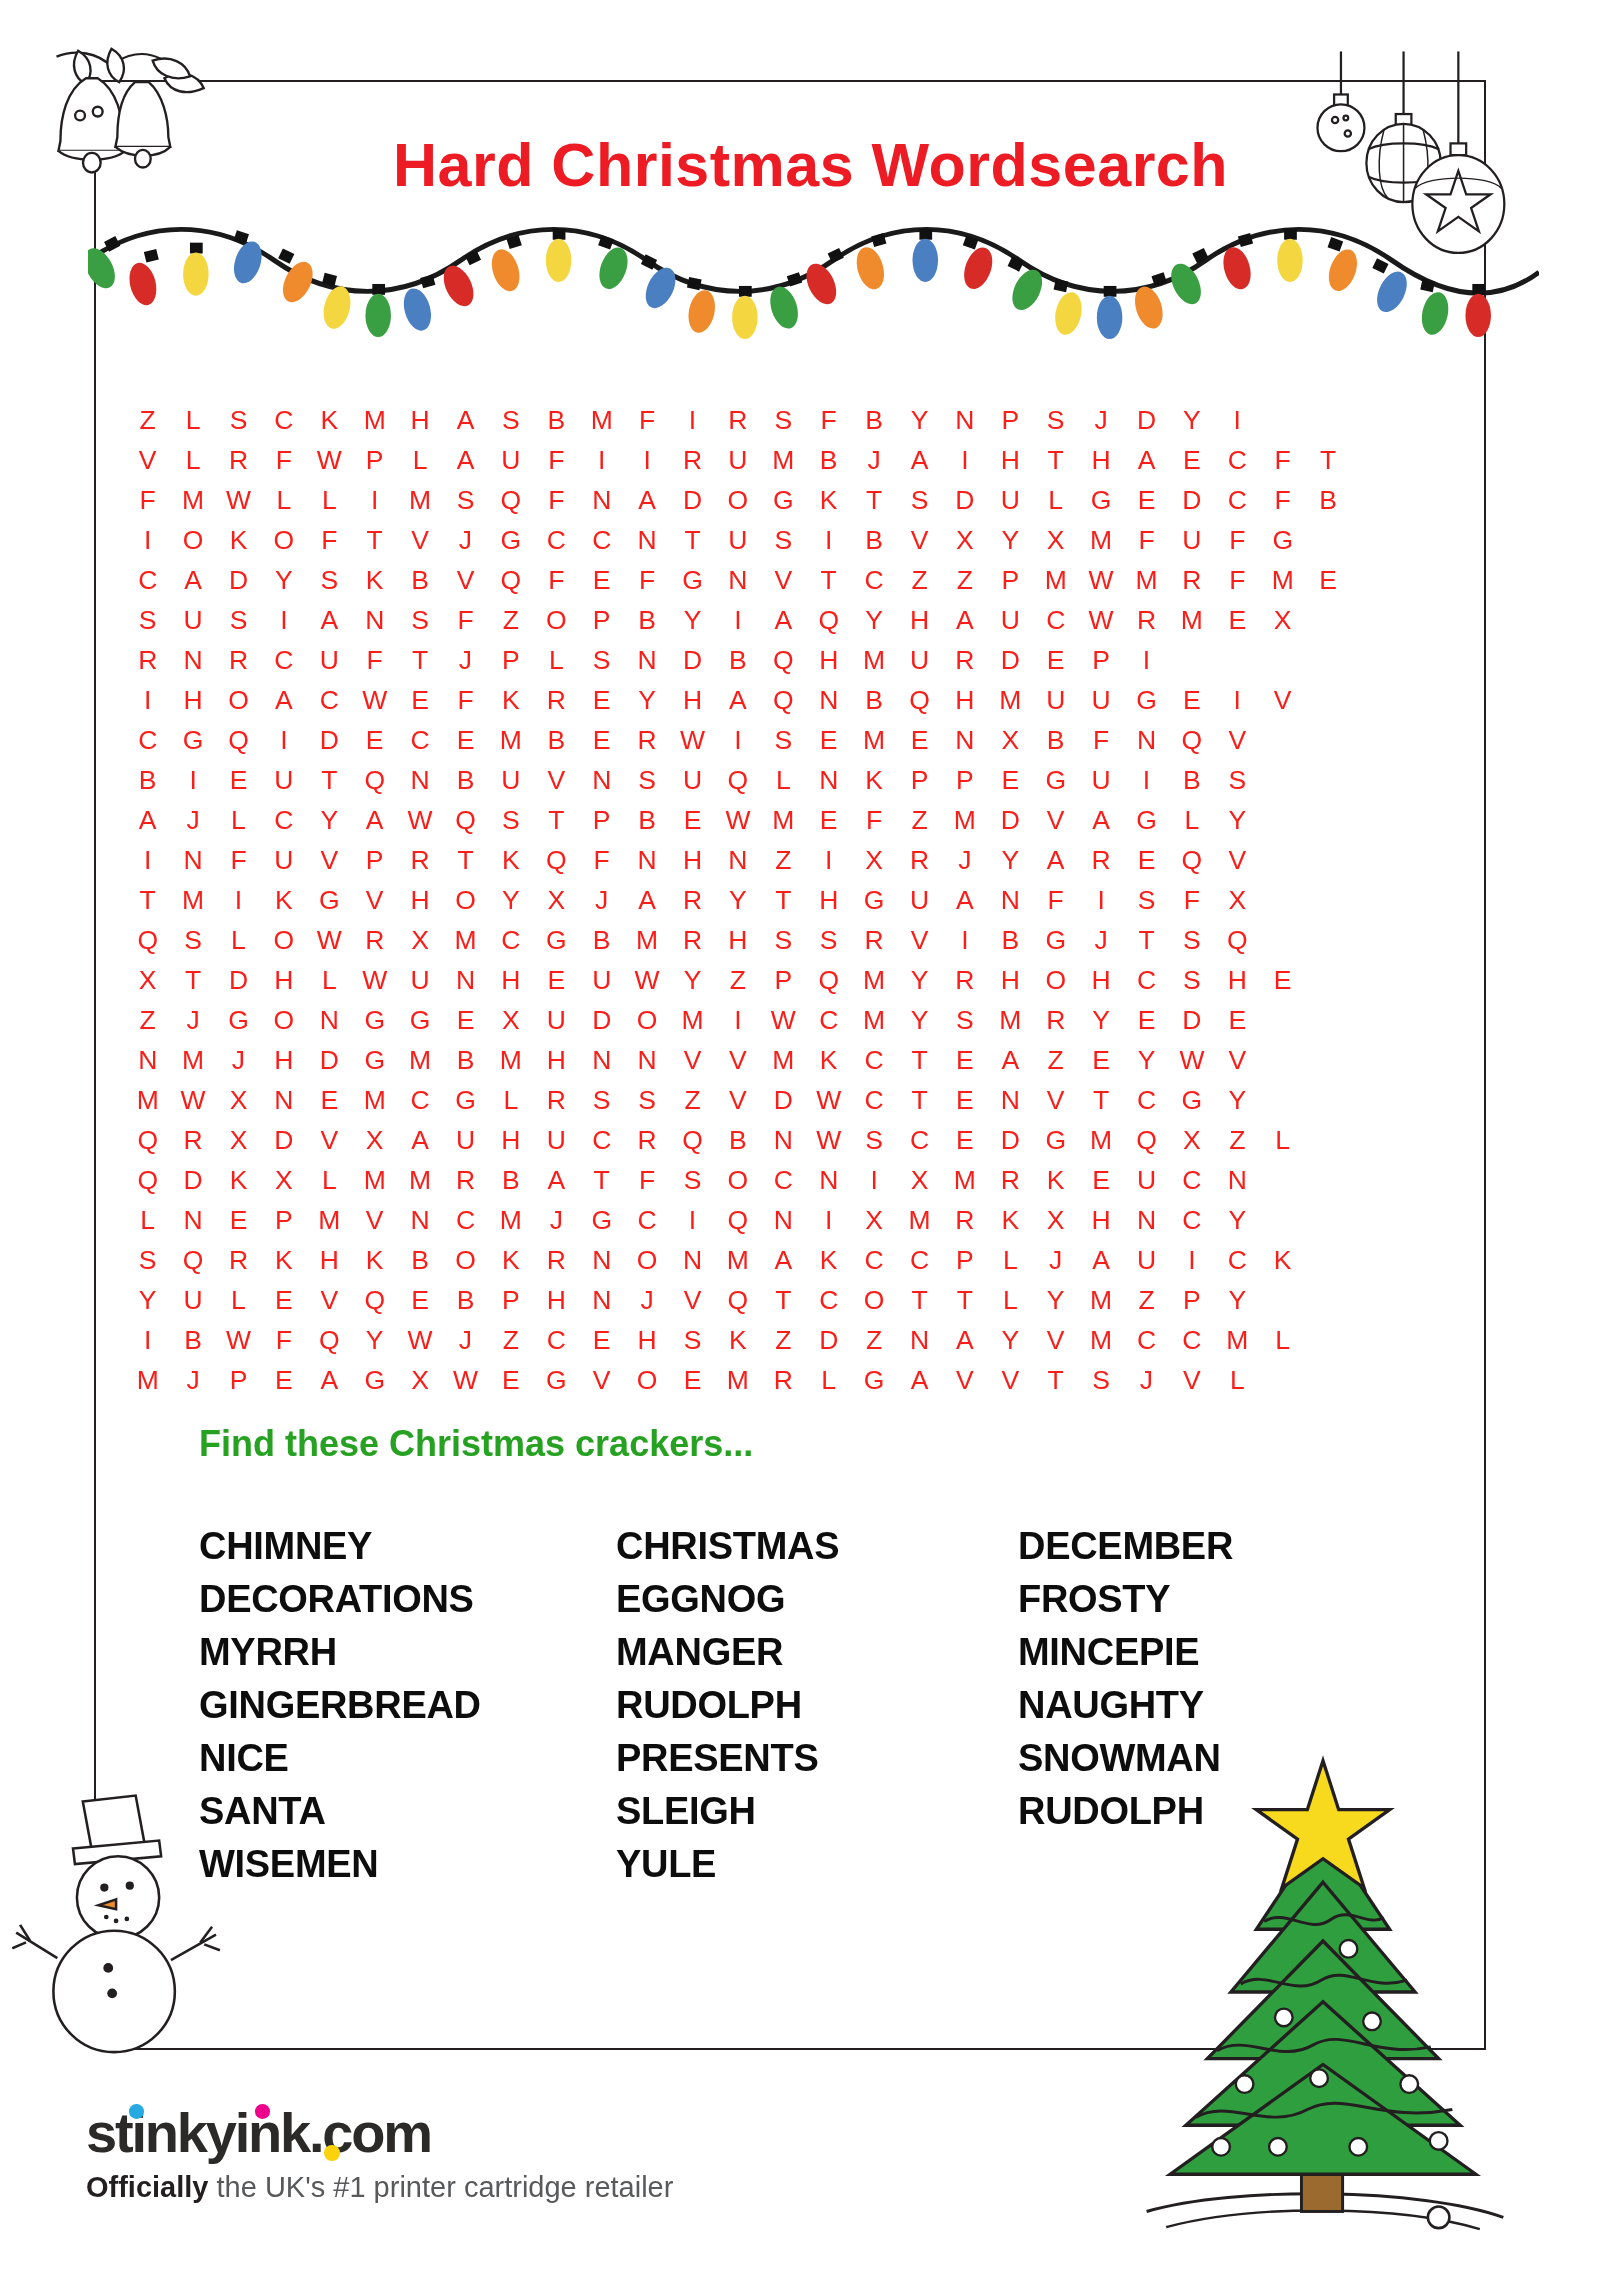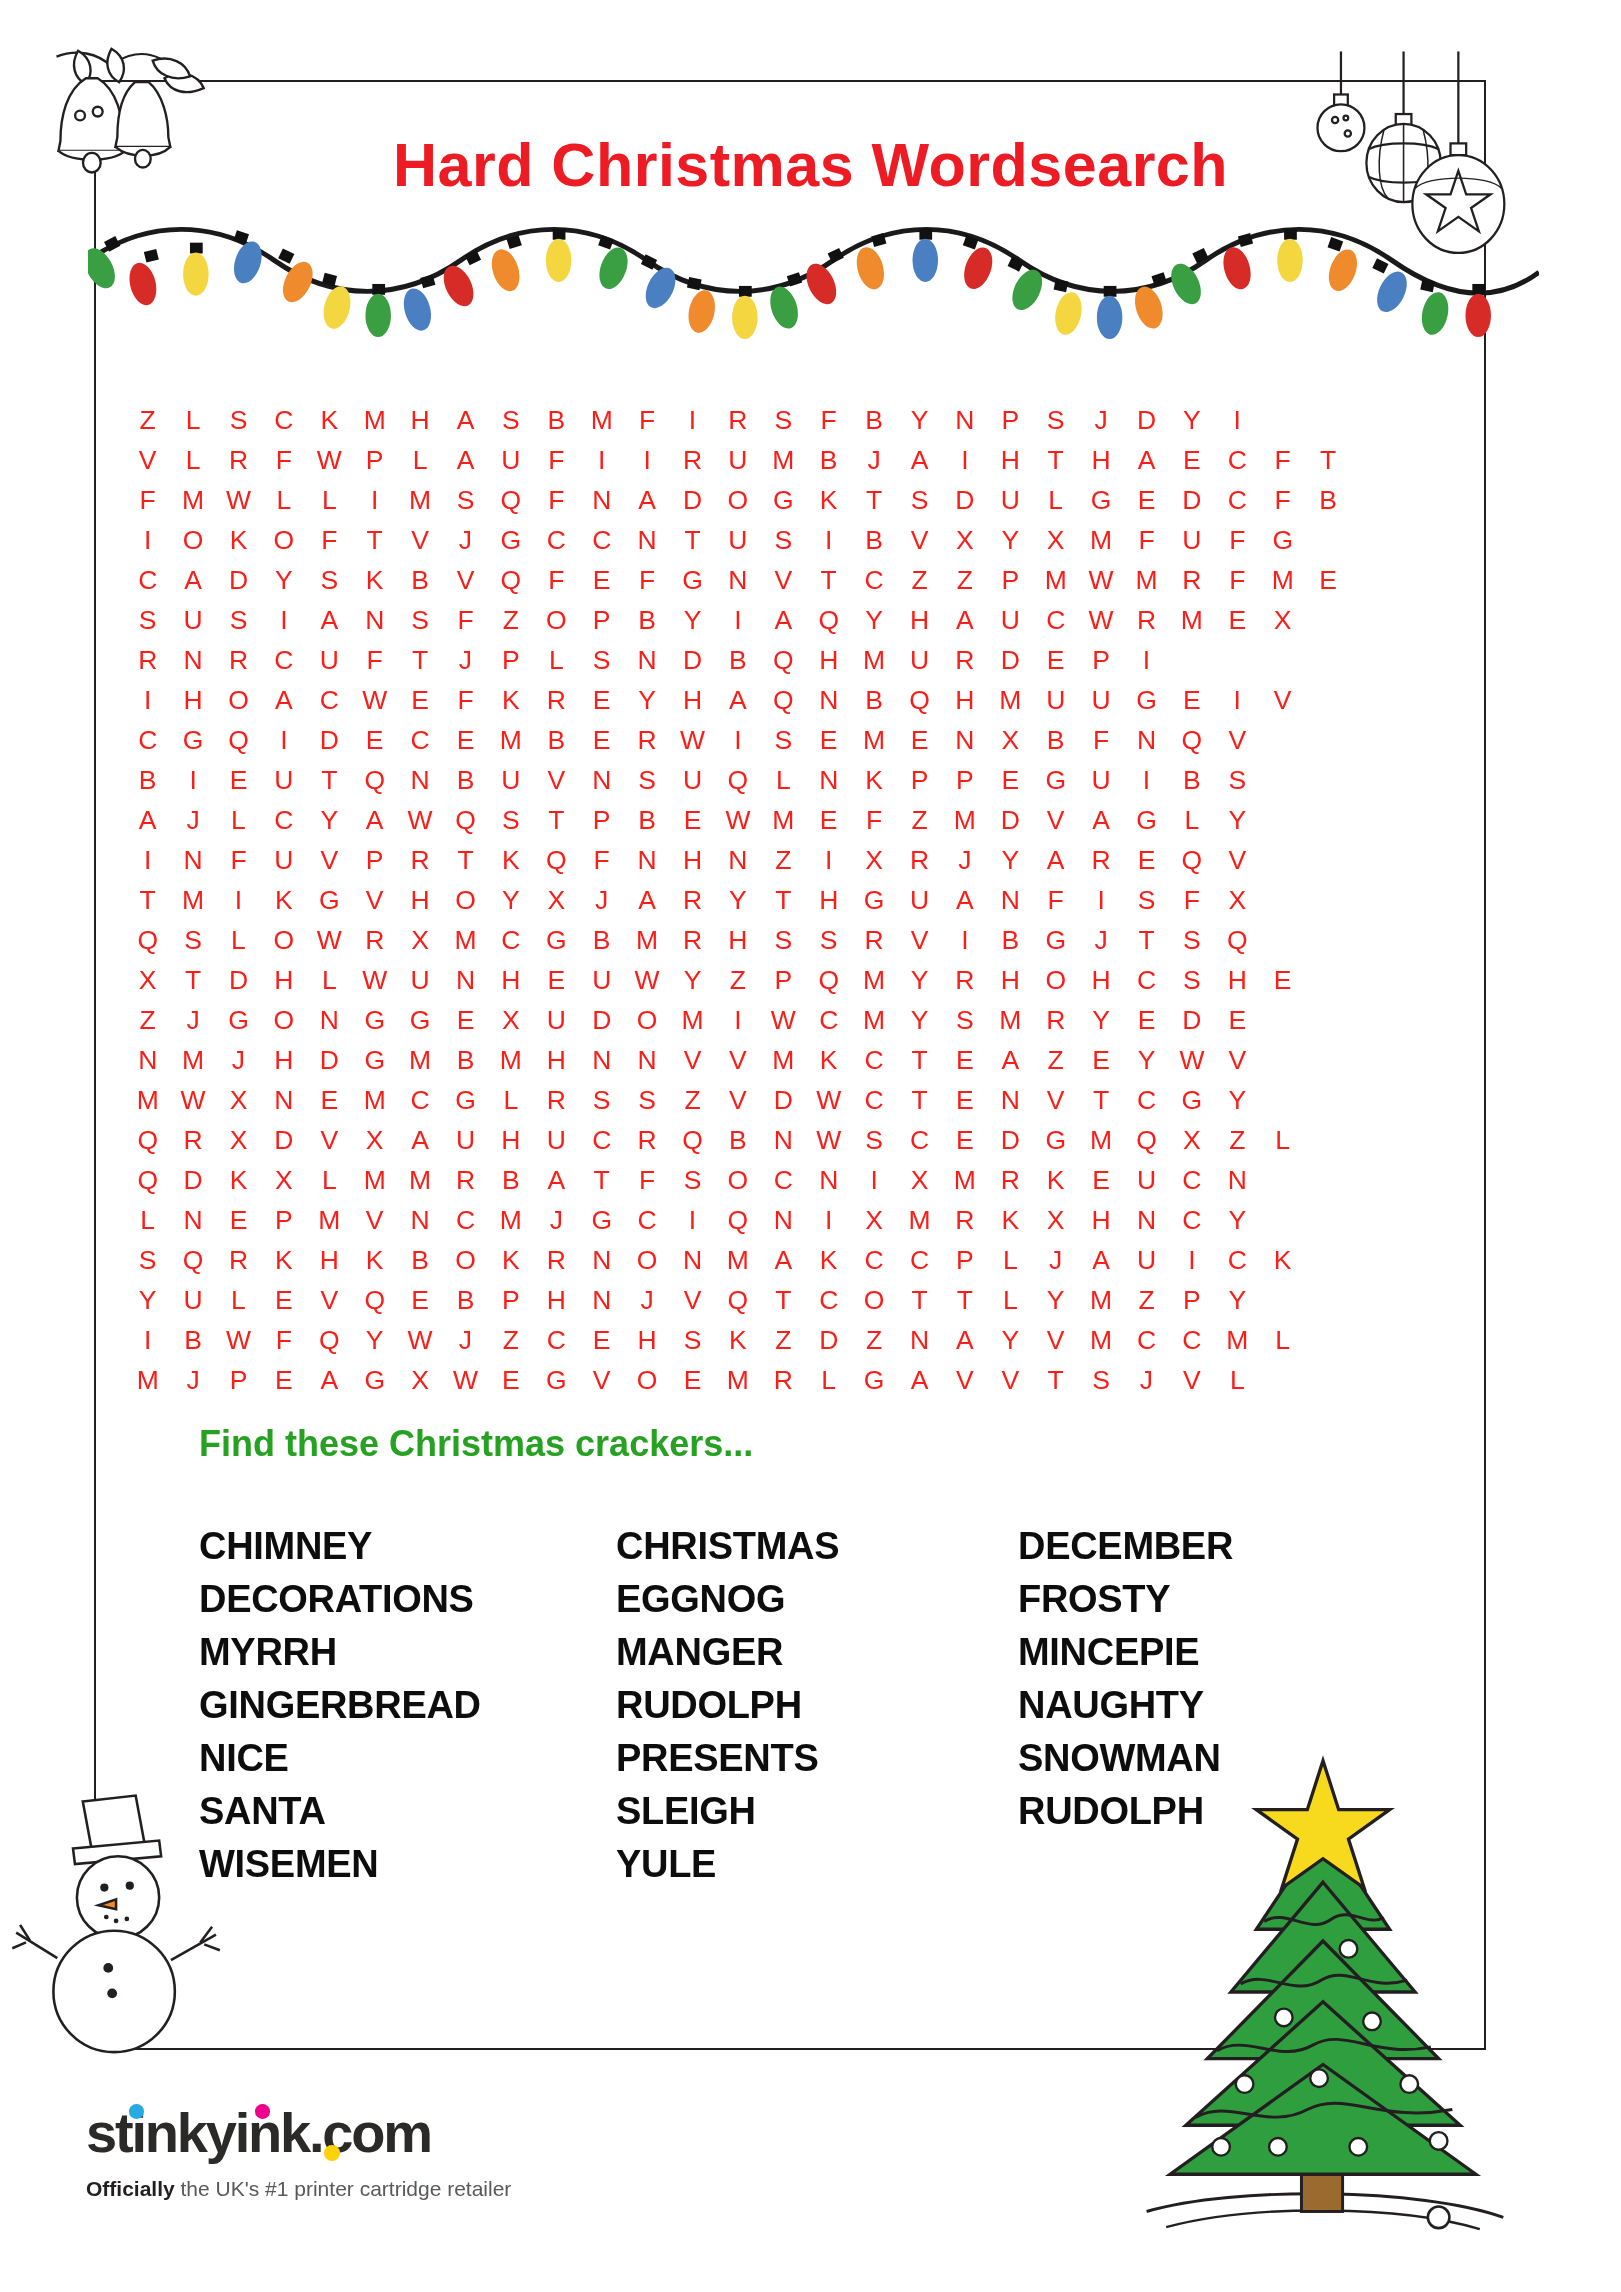--- a/index.html
+++ b/index.html
@@ -168,22 +168,22 @@
     line-height: 61px;
   }
   .logo-dot {
     position: absolute;
     border-radius: 50%;
   }
   .dot-cyan  { width: 14.7px; height: 14.7px; background: #27a9e1; left: 43px;  top: 2px; }
   .dot-magenta { width: 14.7px; height: 14.7px; background: #ec008c; left: 169px; top: 2px; }
   .dot-yellow { width: 15.7px; height: 15.7px; background: #fdd20a; left: 238px; top: 43px; }
   .tagline {
-    margin-top: 14px;
-    font-size: 21px;
+    margin-top: 8px;
+    font-size: 29px;
     color: #58595b;
     font-family: "Liberation Sans", sans-serif;
     white-space: nowrap;
   }
   .tagline b { color: #231f20; font-weight: bold; }
 </style>
 </head>
 <body>
 
 <div class="page-frame"></div>

